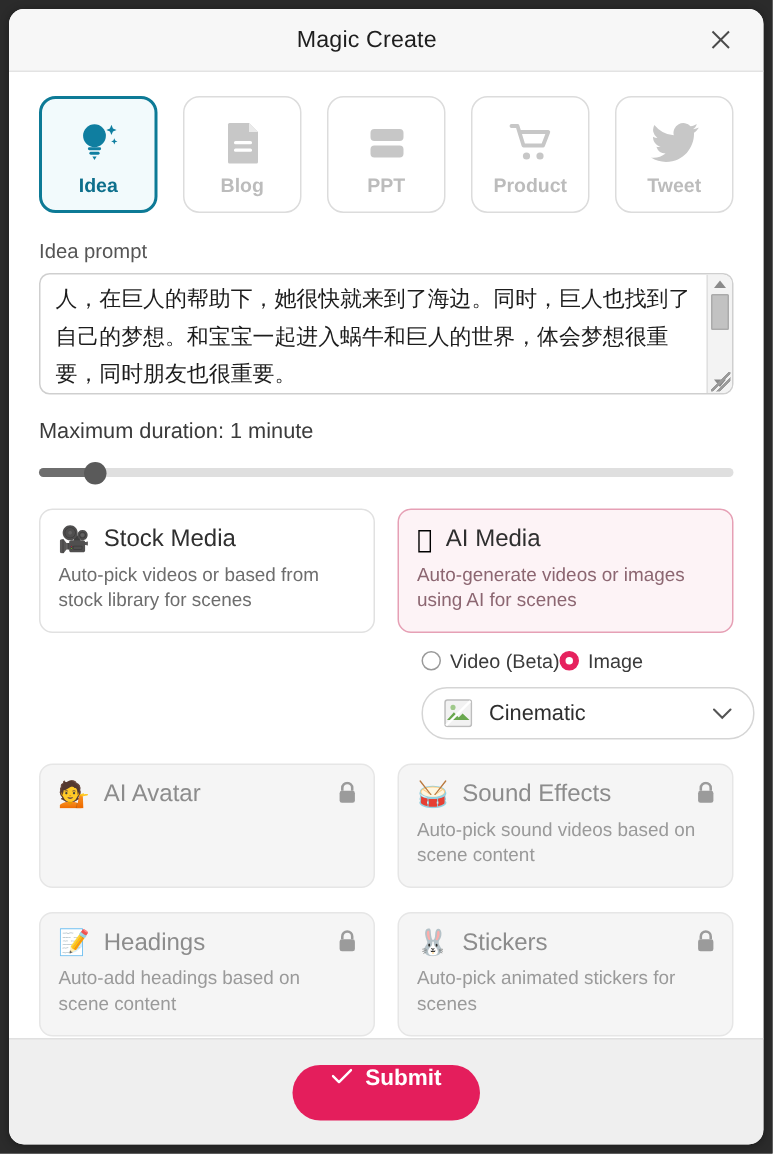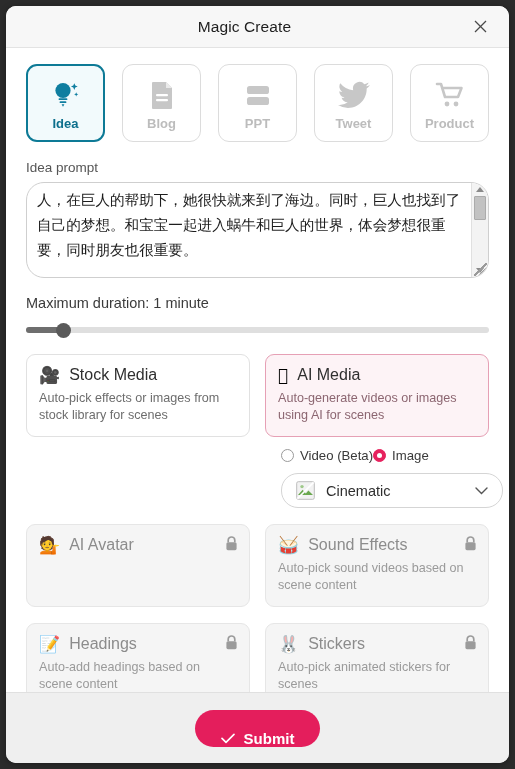--- a/index.html
+++ b/index.html
@@ -106,22 +106,22 @@
 
   
   .field-label {
     font-size: 13.5px;
     color: #555;
     margin-bottom: 7px;
   }
   #prompt-wrap {
     position: relative;
     border: 1px solid #cfcfcf;
-    border-radius: 18px;
-    height: 96px;
+    border-radius: 7px;
+    height: 81px;
     box-sizing: border-box;
     background: #fff;
     overflow: hidden;
     display: flex;
   }
   #prompt-text {
     flex: 1 1 auto;
     font-size: 14.6px;
     line-height: 25px;
     color: #1d1d1d;
@@ -334,21 +334,21 @@
     background: #e41e5c;
     color: #ffffff;
     border: none;
     border-radius: 19px;
     height: 37px;
     padding: 0 26px;
     font-size: 15px;
     font-weight: bold;
     font-family: "Liberation Sans", sans-serif;
     display: flex;
-    align-items: flex-end;
+    align-items: flex-start;
     gap: 9px;
     cursor: pointer;
   }
 </style>
 </head>
 <body>
 
 <div id="window">
 
   <div id="titlebar">
@@ -396,36 +396,36 @@
           <svg width="32" height="32" viewBox="0 0 32 32">
             <rect x="5" y="7" width="22" height="8" rx="2.6" fill="currentColor"></rect>
             <rect x="5" y="18" width="22" height="8" rx="2.6" fill="currentColor"></rect>
           </svg>
         </span>
         <span class="tab-label">PPT</span>
       </div>
 
       <div class="tab">
         <span class="tab-icon">
-          <svg width="32" height="32" viewBox="0 0 24 24">
-            <path fill="currentColor" d="M23.6 4.6c-.9.4-1.8.7-2.8.8 1-.6 1.8-1.5 2.1-2.7-.9.6-2 1-3.1 1.2a4.9 4.9 0 0 0-8.4 4.5A13.9 13.9 0 0 1 1.7 3.2a4.9 4.9 0 0 0 1.5 6.5c-.8 0-1.5-.2-2.2-.6v.1c0 2.4 1.7 4.4 3.9 4.8-.4.1-.8.2-1.3.2-.3 0-.6 0-.9-.1a4.9 4.9 0 0 0 4.6 3.4A9.9 9.9 0 0 1 0 19.5a13.9 13.9 0 0 0 7.5 2.2c9 0 14-7.5 14-14v-.6c1-.7 1.8-1.6 2.4-2.5z"></path>
-          </svg>
-        </span>
-        <span class="tab-label">Tweet</span>
-      </div>
-
-      <div class="tab">
-        <span class="tab-icon">
           <svg width="32" height="32" viewBox="0 0 32 32">
             <path d="M3 5 h4 l4 13 h13 l3.5 -9 H9" fill="none" stroke="currentColor" stroke-width="2.6" stroke-linecap="round" stroke-linejoin="round"></path>
             <circle cx="13" cy="25" r="2.4" fill="currentColor"></circle>
             <circle cx="22" cy="25" r="2.4" fill="currentColor"></circle>
           </svg>
         </span>
         <span class="tab-label">Product</span>
+      </div>
+
+      <div class="tab">
+        <span class="tab-icon">
+          <svg width="32" height="32" viewBox="0 0 24 24">
+            <path fill="currentColor" d="M23.6 4.6c-.9.4-1.8.7-2.8.8 1-.6 1.8-1.5 2.1-2.7-.9.6-2 1-3.1 1.2a4.9 4.9 0 0 0-8.4 4.5A13.9 13.9 0 0 1 1.7 3.2a4.9 4.9 0 0 0 1.5 6.5c-.8 0-1.5-.2-2.2-.6v.1c0 2.4 1.7 4.4 3.9 4.8-.4.1-.8.2-1.3.2-.3 0-.6 0-.9-.1a4.9 4.9 0 0 0 4.6 3.4A9.9 9.9 0 0 1 0 19.5a13.9 13.9 0 0 0 7.5 2.2c9 0 14-7.5 14-14v-.6c1-.7 1.8-1.6 2.4-2.5z"></path>
+          </svg>
+        </span>
+        <span class="tab-label">Tweet</span>
       </div>
 
     </div>
 
     <div class="field-label">Idea prompt</div>
     <div id="prompt-wrap">
       <div id="prompt-text">人，在巨人的帮助下，她很快就来到了海边。同时，巨人也找到了自己的梦想。和宝宝一起进入蜗牛和巨人的世界，体会梦想很重要，同时朋友也很重要。</div>
       <div id="prompt-scroll">
         <div class="sb-arrow sb-up"></div>
         <div id="sb-thumb"></div>
@@ -444,21 +444,21 @@
       </div>
     </div>
 
     <div class="card-row">
 
       <div class="card">
         <div class="card-head">
           <span class="card-emoji">🎥</span>
           <span class="card-title">Stock Media</span>
         </div>
-        <div class="card-desc">Auto-pick effects or images from stock library for scenes</div>
+        <div class="card-desc">Auto-pick videos or based from stock library for scenes</div>
       </div>
 
       <div class="card selected">
         <div class="card-head">
           <span class="card-emoji">􀎸</span>
           <span class="card-title">AI Media</span>
         </div>
         <div class="card-desc">Auto-generate videos or images using AI for scenes</div>
       </div>
 

